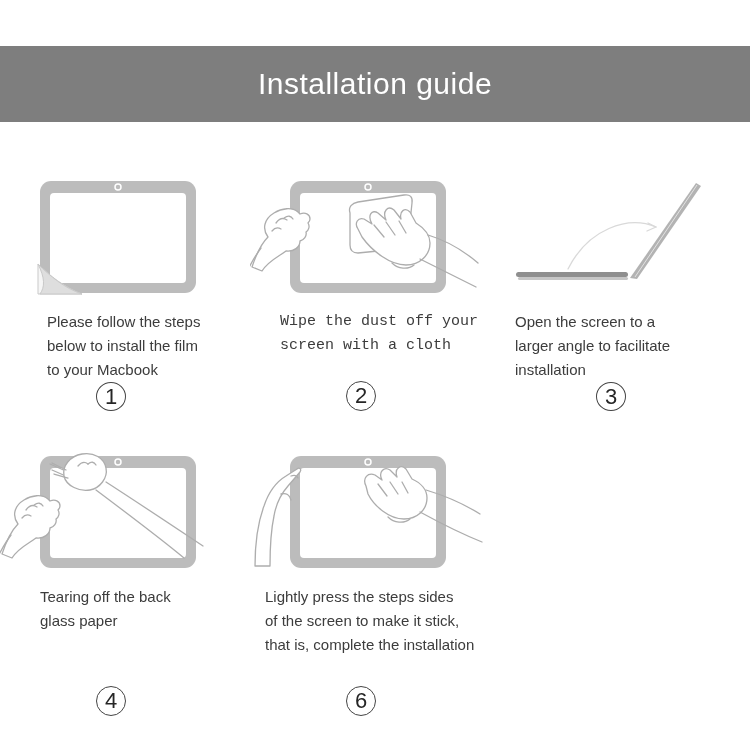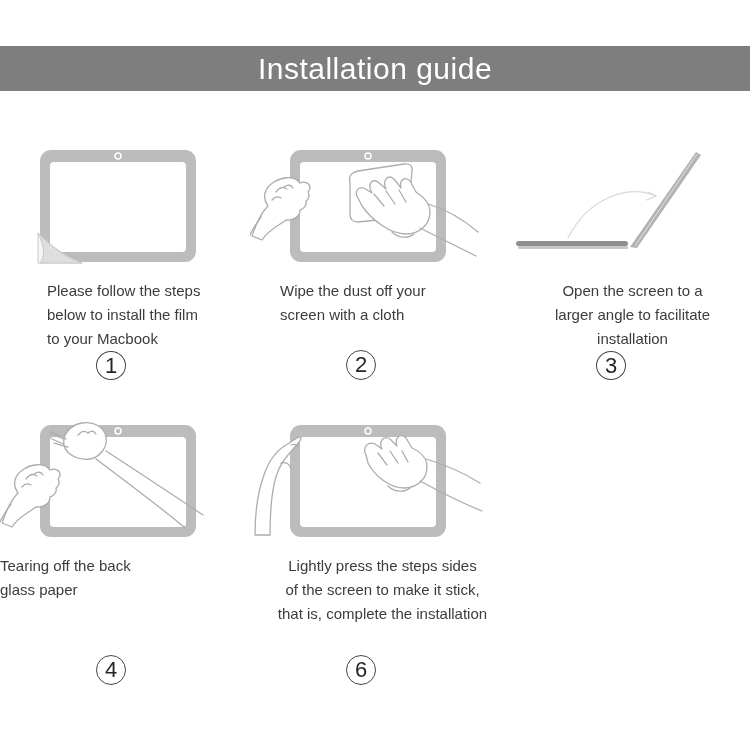--- a/index.html
+++ b/index.html
@@ -2,39 +2,39 @@
 <html><head>
 <meta charset="utf-8">
 <style>
   html,body{margin:0;padding:0;}
   body{
     width:750px;height:750px;background:#ffffff;overflow:hidden;
     font-family:"Liberation Sans", sans-serif;position:relative;
   }
   
   .banner{
-    margin-top:46px;height:45px;width:750px;background:#7e7e7e;
+    margin-top:46px;height:76px;width:750px;background:#7e7e7e;
     display:flex;align-items:center;justify-content:center;
   }
   .banner-title{color:#ffffff;font-size:30px;letter-spacing:0.5px;}
   
   .row{display:grid;grid-template-columns:250px 250px 250px;}
   .row1{margin-top:45px;}
   .row2{margin-top:25px;}
   .cell{display:flex;flex-direction:column;}
   .row1 .cell{height:250px;}
   .row2 .cell{height:280px;}
   .fig{height:135px;width:250px;flex:0 0 auto;}
   .fig svg{display:block;width:250px;height:135px;}
   .caption{
     margin-top:8px;font-size:15px;line-height:24px;color:#3c3c3c;
     white-space:pre-line;
   }
-  .pl47{padding-left:47px;} .pl30{padding-left:30px;} .pl15{padding-left:15px;text-align:center;}
-  .pl40{} .pl17{padding-left:17px;}
+  .pl47{padding-left:47px;} .pl30{padding-left:30px;font-family:Liberation Mono, monospace;} .pl15{padding-left:15px;}
+  .pl40{padding-left:40px;} .pl17{padding-left:17px;}
   .badge{
     width:30px;height:30px;border:1.5px solid #454545;border-radius:50%;
     display:flex;align-items:center;justify-content:center;
     font-size:22px;color:#262626;
     margin:auto auto 6px;transform:translateX(-14px);
     box-sizing:border-box;line-height:1;
   }
   .sprite{position:absolute;width:0;height:0;overflow:hidden;}
 </style>
 </head>

